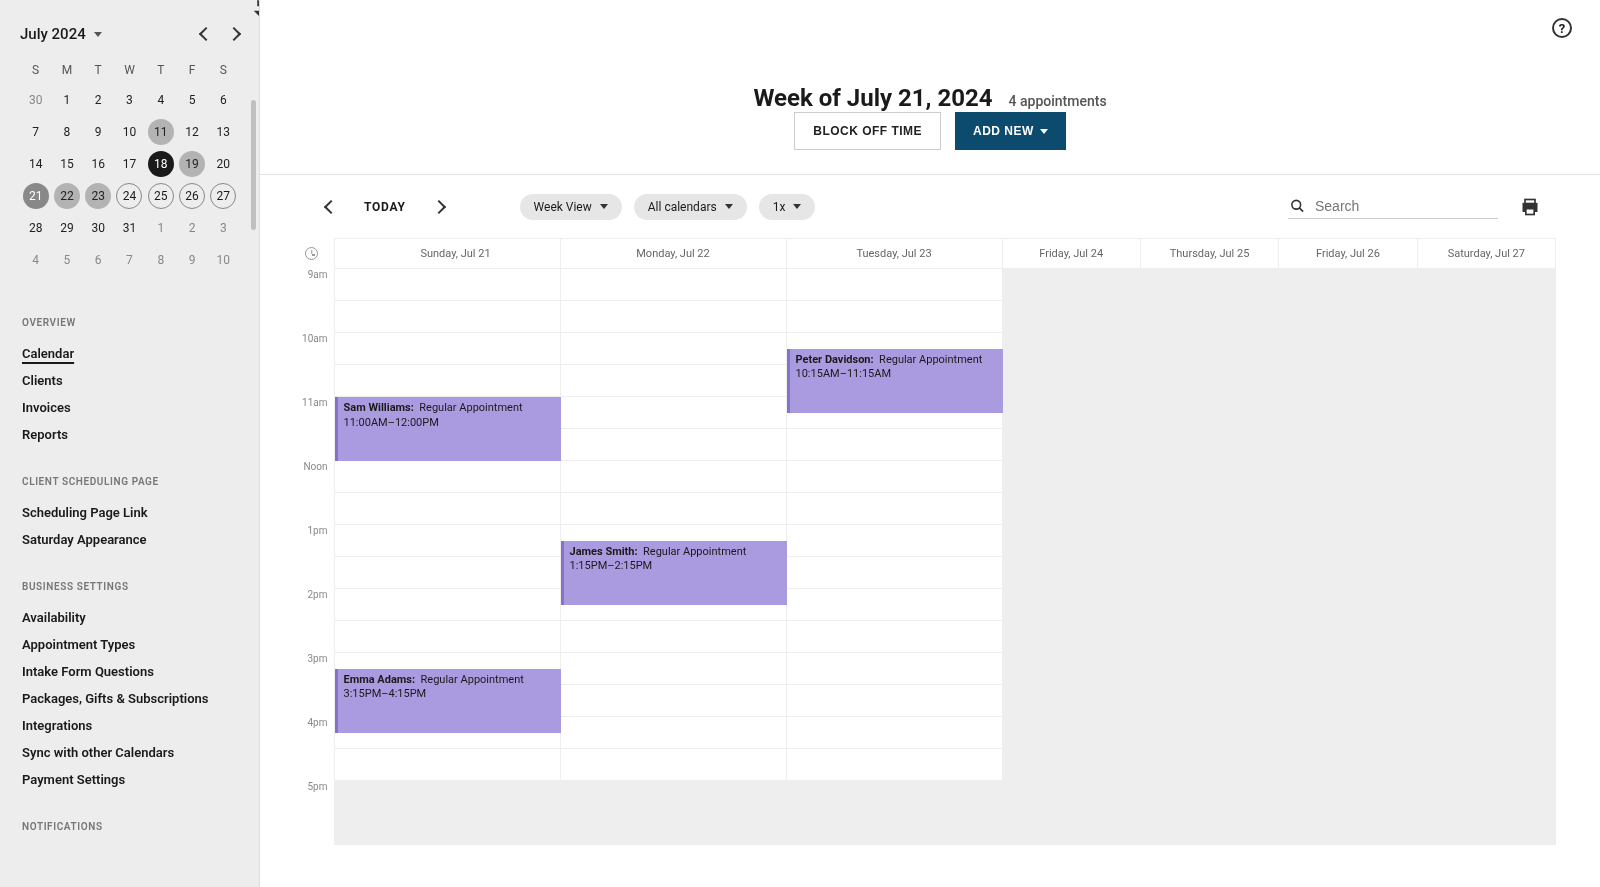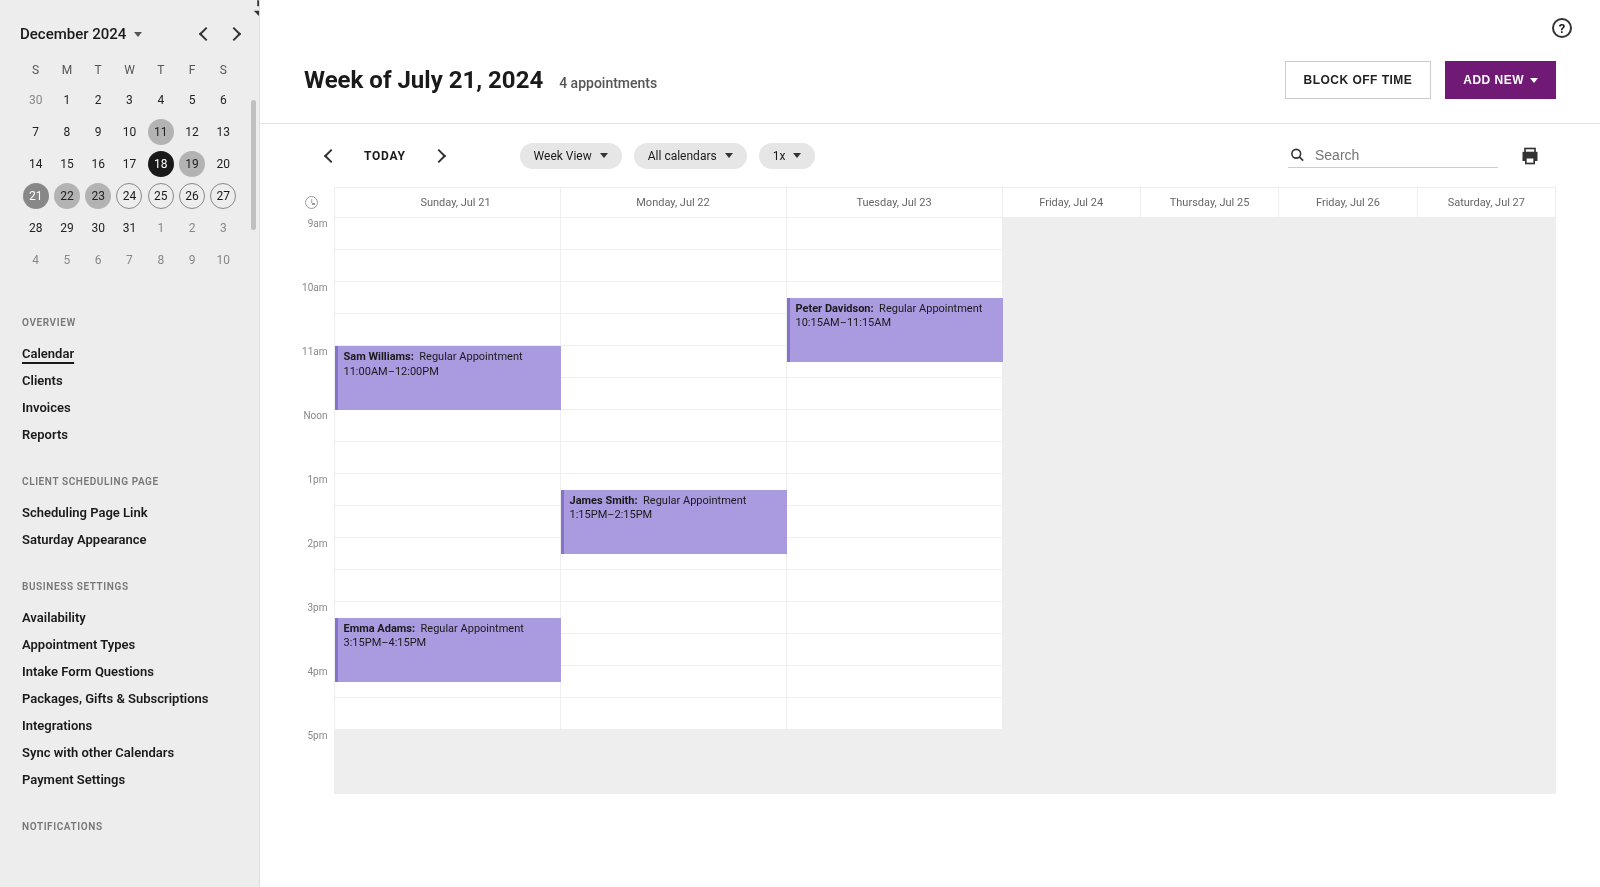--- a/index.html
+++ b/index.html
@@ -30,28 +30,28 @@
   .day-outline { border:1px solid #888; line-height:24px; }
   .day-sel-dark { background:#888; color:#fff; }
 
   .nav-section { padding: 0 22px; }
   .nav-heading { font-size:10px; letter-spacing:0.06em; color:#777; font-weight:600; text-transform:uppercase; margin-top:28px; margin-bottom:12px; }
   .nav-item { font-size:13px; font-weight:600; padding:6px 0; cursor:pointer; }
   .nav-item.active { text-decoration: underline; text-underline-offset:4px; text-decoration-thickness:2px; }
 
   .main { flex:1; display:flex; flex-direction:column; background:#fff; position:relative; }
   .help-btn { position:absolute; top:18px; right:28px; width:20px; height:20px; border:2px solid #333; border-radius:50%; display:flex; align-items:center; justify-content:center; font-size:13px; font-weight:700; cursor:pointer; }
-  .header { padding:61px 44px 24px 44px; display:flex; align-items:center; justify-content:space-between; border-bottom:1px solid #e4e4e4; }
+  .header { padding:84px 44px 24px 44px; display:flex; align-items:center; justify-content:space-between; border-bottom:1px solid #e4e4e4;flex-direction:column; }
   .header-left { display:flex; align-items:baseline; gap:16px; }
   .page-title { font-size:24px; font-weight:700; }
   .appt-count { font-size:14px; color:#555; font-weight:500; }
   .header-actions { display:flex; gap:14px; }
   .btn { padding:11px 18px; font-size:12px; font-weight:700; letter-spacing:0.04em; border:none; cursor:pointer; display:flex; align-items:center; gap:6px; }
   .btn-outline { background:#fff; border:1px solid #ccc; color:#222;}
-  .btn-dark { background:#701a75; color:#fff; }
+  .btn-dark { background:#0c4a6e; color:#fff; }
   .btn-dark .caret-d { border-left:4px solid transparent; border-right:4px solid transparent; border-top:5px solid #fff; }
 
   .toolbar { padding:16px 60px; display:flex; align-items:center; justify-content:space-between; }
   .toolbar-left { display:flex; align-items:center; gap:10px; }
   .nav-arrow-box { padding:6px; cursor:pointer; }
   .today-link { font-size:12px; font-weight:700; letter-spacing:0.06em; padding:0 12px; cursor:pointer; }
   .pill-group { display:flex; gap:12px; margin-left:60px; }
   .pill { background:#e6e6e6; border-radius:16px; padding:6px 14px; font-size:12px; display:flex; align-items:center; gap:8px; cursor:pointer; }
   .pill .caret-d { border-left:4px solid transparent; border-right:4px solid transparent; border-top:5px solid #333; }
   .toolbar-right { display:flex; align-items:center; gap:22px; }
@@ -75,21 +75,21 @@
 </head>
 <body>
 
 <div class="app">
   <div class="sidebar">
     <div class="resize-handle"></div>
     <div class="scroll-thumb"></div>
     <div class="cal-widget">
       <div class="cal-head">
         <div class="cal-title">
-          <span>December 2024</span>
+          <span>July 2024</span>
           <span class="caret"></span>
         </div>
         <div class="cal-navs">
           <span class="chev left"></span>
           <span class="chev right"></span>
         </div>
       </div>
       <table class="mini">
         <thead>
             <tr id="mini-dow">

